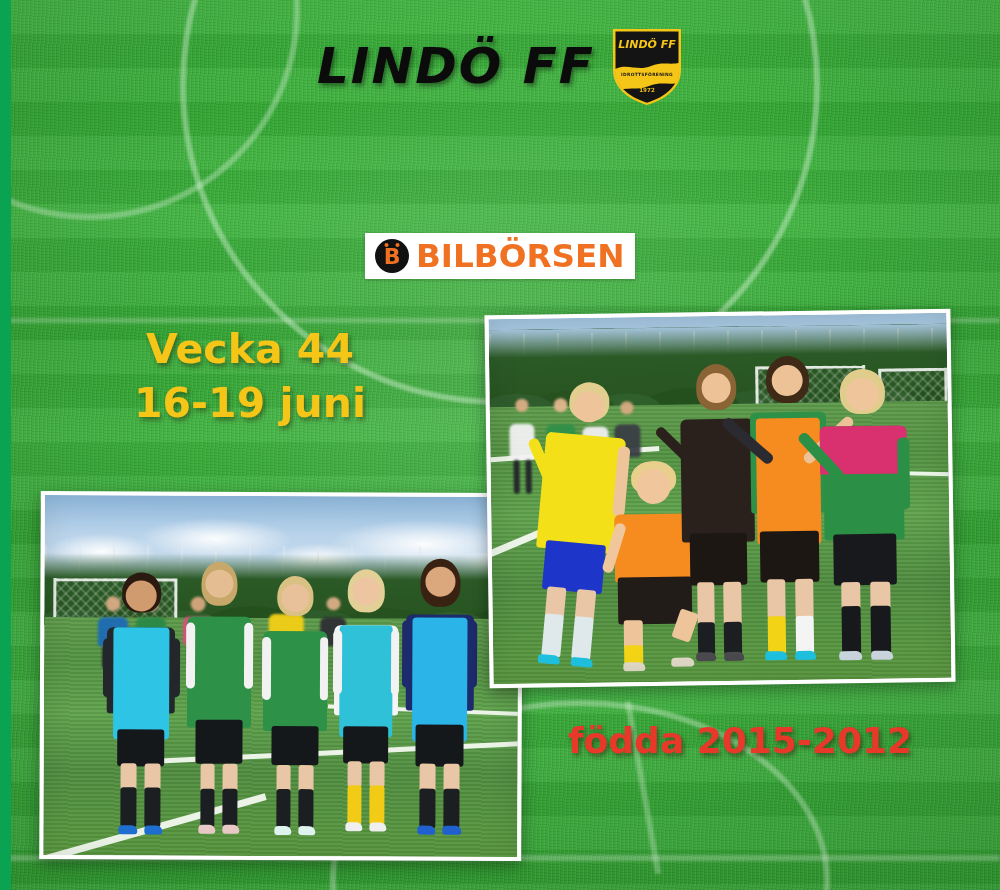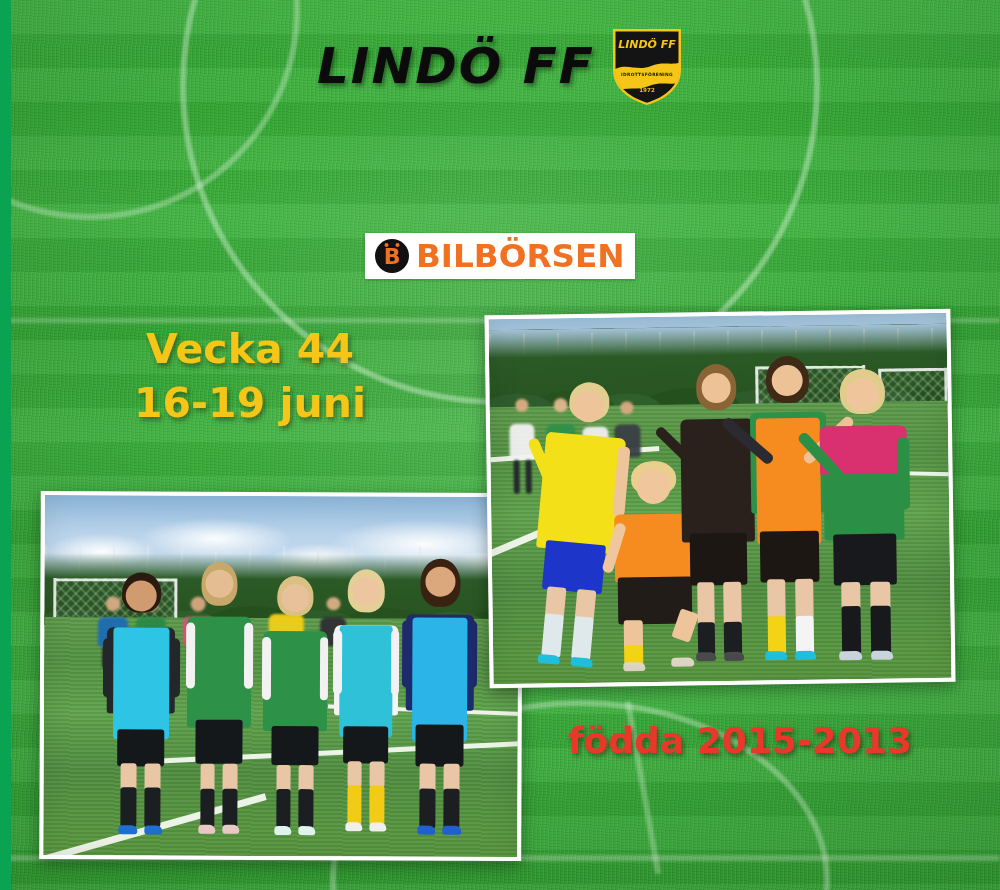--- a/index.html
+++ b/index.html
@@ -583,16 +583,16 @@
           <div class="sockL" style="left:22%; top:78%; height:16%; background:#17191c;"></div>
           <div class="sockR" style="right:22%; top:78%; height:16%; background:#17191c;"></div>
           <div class="shoeL" style="left:19%; top:93%; background:#c9d4dc;"></div>
           <div class="shoeR" style="right:19%; top:93%; background:#c9d4dc;"></div>
         </div>
       </div>
     </div>
   </div>
 
   <div class="agegroup">
-    <div class="ag-line">födda 2015-2013</div>
+    <div class="ag-line">födda 2015-2012</div>
   </div>
 
 </div>
 
 </body></html>

